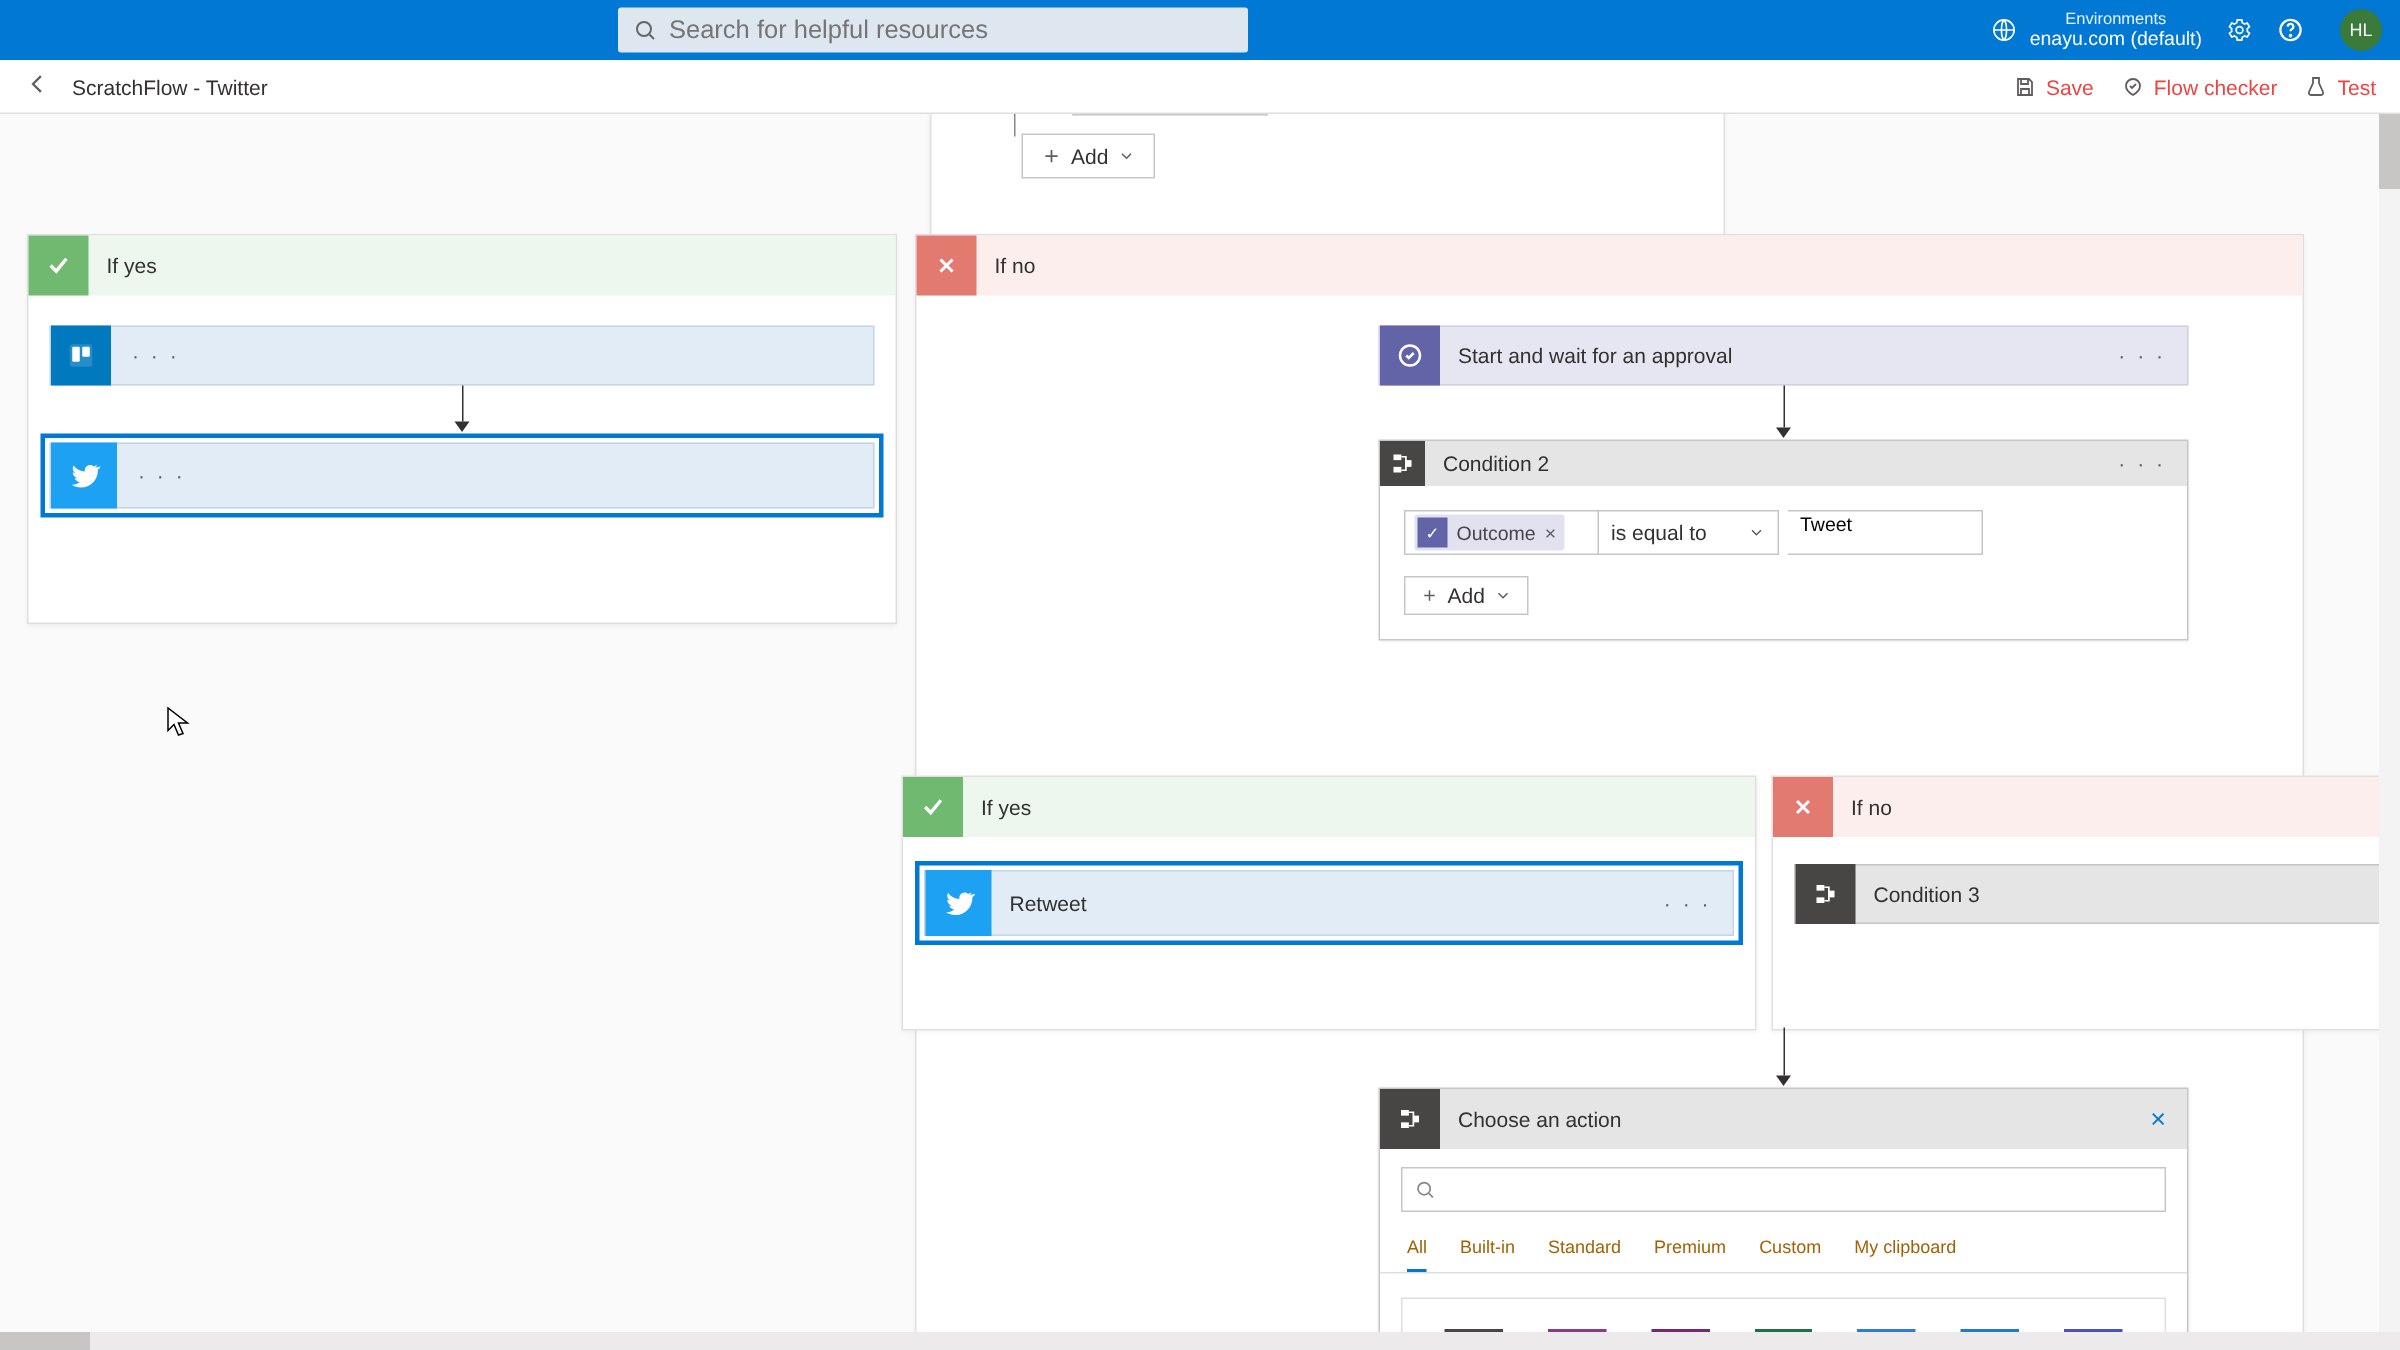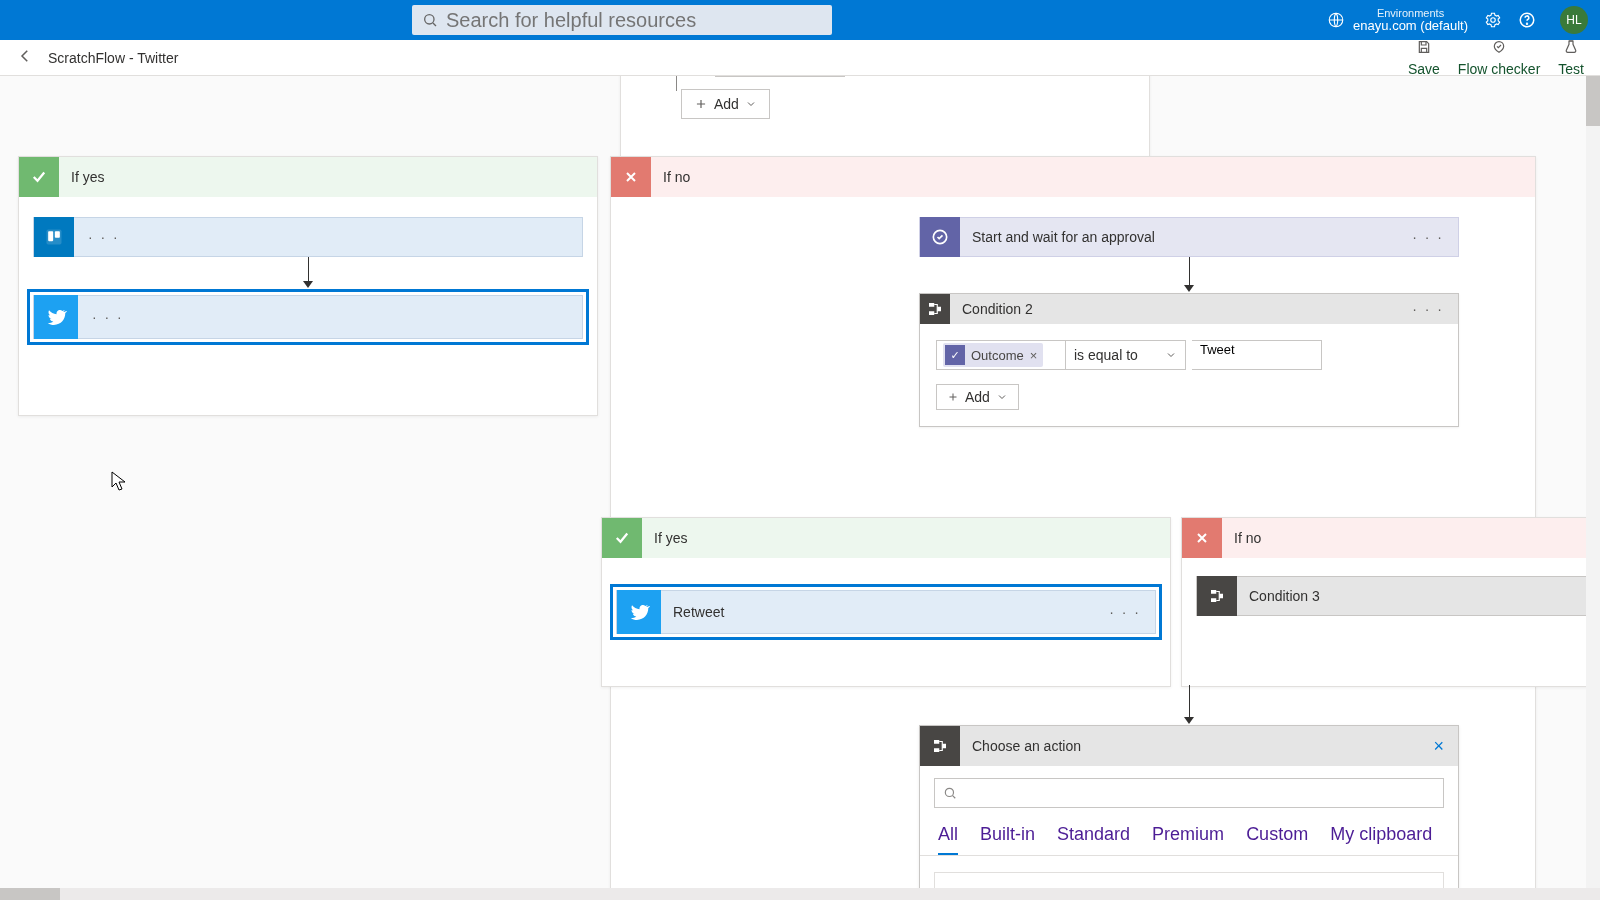--- a/index.html
+++ b/index.html
@@ -2,36 +2,36 @@
 <html><head>
 <meta charset="utf-8">
 <style>
   * { box-sizing: border-box; margin: 0; padding: 0; font-family: "Segoe UI", Arial, sans-serif; }
   body { background: #fafafa; font-size: 14px; color: #323130; overflow: hidden; width: 1600px; height: 900px; position: relative; }
 
   
   .topbar { background: #0078d4; height: 40px; display: flex; align-items: center; padding: 0 12px; color: #fff; }
   .search-wrap { margin-left: 400px; width: 420px; background: #dee6f0; border-radius: 2px; height: 30px; display: flex; align-items: center; padding: 0 10px; color: #666; }
   .search-wrap svg { width: 16px; height: 16px; margin-right: 8px; stroke: #666; }
-  .search-wrap input { border: none; background: transparent; outline: none; flex: 1; font-size: 20px; color: #444; }
+  .search-wrap input { border: none; background: transparent; outline: none; flex: 1; font-size: 17px; color: #444; }
   .topbar-spacer { flex: 1; }
   .env-block { display: flex; align-items: center; gap: 8px; margin-right: 16px; text-align: center; }
   .env-text { line-height: 1.1; }
   .env-text .lbl { font-size: 11px; opacity: .9; }
   .env-text .val { font-size: 13px; }
   .top-icons { display: flex; align-items: center; gap: 16px; }
   .top-icons .ic { width: 18px; height: 18px; display: flex; align-items: center; justify-content: center; cursor: pointer; }
   .avatar { width: 28px; height: 28px; border-radius: 50%; background: #3a7a3a; color: #fff; display: flex; align-items: center; justify-content: center; font-size: 12px; margin-left: 8px; cursor: pointer; }
 
   
   .subbar { background: #fff; height: 36px; border-bottom: 1px solid #e1dfdd; display: flex; align-items: center; padding: 16px 16px; }
   .back-ic { color: #605e5c; cursor: pointer; margin-right: 14px; }
   .flow-title { font-size: 14px; color: #323130; }
   .subbar-spacer { flex: 1; }
-  .toolbar-btn { display: flex; align-items: center; gap: 6px; margin-left: 18px; color: #14532d; cursor: pointer; font-size: 14px; flex-direction: column; }
+  .toolbar-btn { display: flex; align-items: center; gap: 6px; margin-left: 18px; color: #ef4444; cursor: pointer; font-size: 14px; }
   .toolbar-btn svg { width: 16px; height: 16px; stroke: #605e5c; }
 
   
   .canvas { position: relative; width: 100%; height: calc(900px - 76px); overflow: hidden; }
 
   
   .top-partial { position: absolute; left: 620px; top: -10px; width: 530px; height: 156px; background: #fff; border: 1px solid #e1dfdd; box-shadow: 0 1px 3px rgba(0,0,0,.06); }
   .top-partial .innerbox { position: absolute; left: 94px; top: 0; width: 130px; height: 10px; border: 1px solid #c8c6c4; border-top: none; background: #fff; }
   .add-btn { position: absolute; left: 60px; top: 22px; border: 1px solid #c8c6c4; background: #fff; padding: 6px 12px; display: flex; align-items: center; gap: 6px; cursor: pointer; font-size: 14px; }
   .vline-top { position: absolute; left: 55px; top: 0; width: 1px; height: 24px; background: #8a8886; }
@@ -87,21 +87,21 @@
   .sub-right { left: 570px; top: 360px; width: 420px; height: 170px; border-right: none; }
 
   
   .choose-panel { position: absolute; border: 1px solid #c8c6c4; background: #fff; box-shadow: 0 1px 3px rgba(0,0,0,.08); }
   .choose-header { height: 40px; background: #e5e5e5; display: flex; align-items: center; }
   .choose-header .action-icon { width: 40px; height: 40px; }
   .choose-close { margin-left: auto; padding: 0 14px; color: #0078d4; cursor: pointer; font-size: 18px; }
   .choose-search { margin: 12px 14px 8px 14px; border: 1px solid #c8c6c4; height: 30px; display: flex; align-items: center; padding: 0 8px; }
   .choose-search input { border: none; outline: none; flex: 1; font-size: 13px; }
   .tabs { display: flex; gap: 22px; padding: 0 18px; border-bottom: 1px solid #e1dfdd; }
-  .tab { padding: 8px 0; cursor: pointer; color: #4c1d95; font-size: 18px; text-align: center; }
+  .tab { padding: 8px 0; cursor: pointer; color: #a16207; font-size: 12px; text-align: center; }
   .tab.active { border-bottom: 2px solid #0078d4; }
   .conn-row { display: flex; gap: 30px; padding: 20px 28px; border: 1px solid #e1dfdd; margin: 16px 14px 0 14px; }
   .conn { width: 40px; height: 40px; display: flex; align-items: center; justify-content: center; color: #fff; cursor: pointer; }
   .c-cond  { background: #484644; }
   .c-share { background: #8b3a8b; }
   .c-db    { background: #742774; }
   .c-excel { background: #1e7145; }
   .c-sun   { background: #2e7cd6; }
   .c-mail  { background: #1e7cc7; }
   .c-teams { background: #4b53bc; }
@@ -310,21 +310,21 @@
 
     <div class="sub-branch sub-left">
       <div class="branch-header yes">
         <div class="branch-square yes">
           <svg width="18" height="18" viewBox="0 0 24 24" fill="none" stroke="#fff" stroke-width="3">
               <path d="M5 12l5 5 9-11"></path>
             </svg>
         </div>
         <div class="branch-label">If yes</div>
       </div>
-      <div class="selected-wrap" style="left:8px; top:66px; width:552px;">
+      <div class="selected-wrap" style="left:8px; top:56px; width:552px;">
         <div class="action-card" style="position:relative; width:100%; height:44px;">
           <div class="action-icon twitter-bg" style="width:44px;height:44px;">
             <svg width="22" height="22" viewBox="0 0 24 24" fill="#fff">
                 <path d="M22 5.9c-.7.3-1.5.6-2.3.7.8-.5 1.5-1.3 1.8-2.2-.8.5-1.7.8-2.6 1-1.5-1.6-4.1-1.4-5.5.4-.7.9-1 2.1-.8 3.2-3.3-.2-6.2-1.7-8.2-4.3-1.1 1.9-.5 4.3 1.3 5.5-.7 0-1.3-.2-1.9-.5 0 2 1.4 3.7 3.3 4.1-.6.2-1.3.2-1.9.1.5 1.7 2.1 2.9 3.9 2.9-1.6 1.2-3.5 1.9-5.5 1.9H3c2 1.3 4.3 2 6.7 2 8 0 12.4-6.6 12.4-12.4v-.6c.9-.6 1.6-1.4 2.2-2.3z"></path>
               </svg>
           </div>
           <div class="action-label">Retweet</div>
           <div class="action-menu">· · ·</div>
         </div>
       </div>

